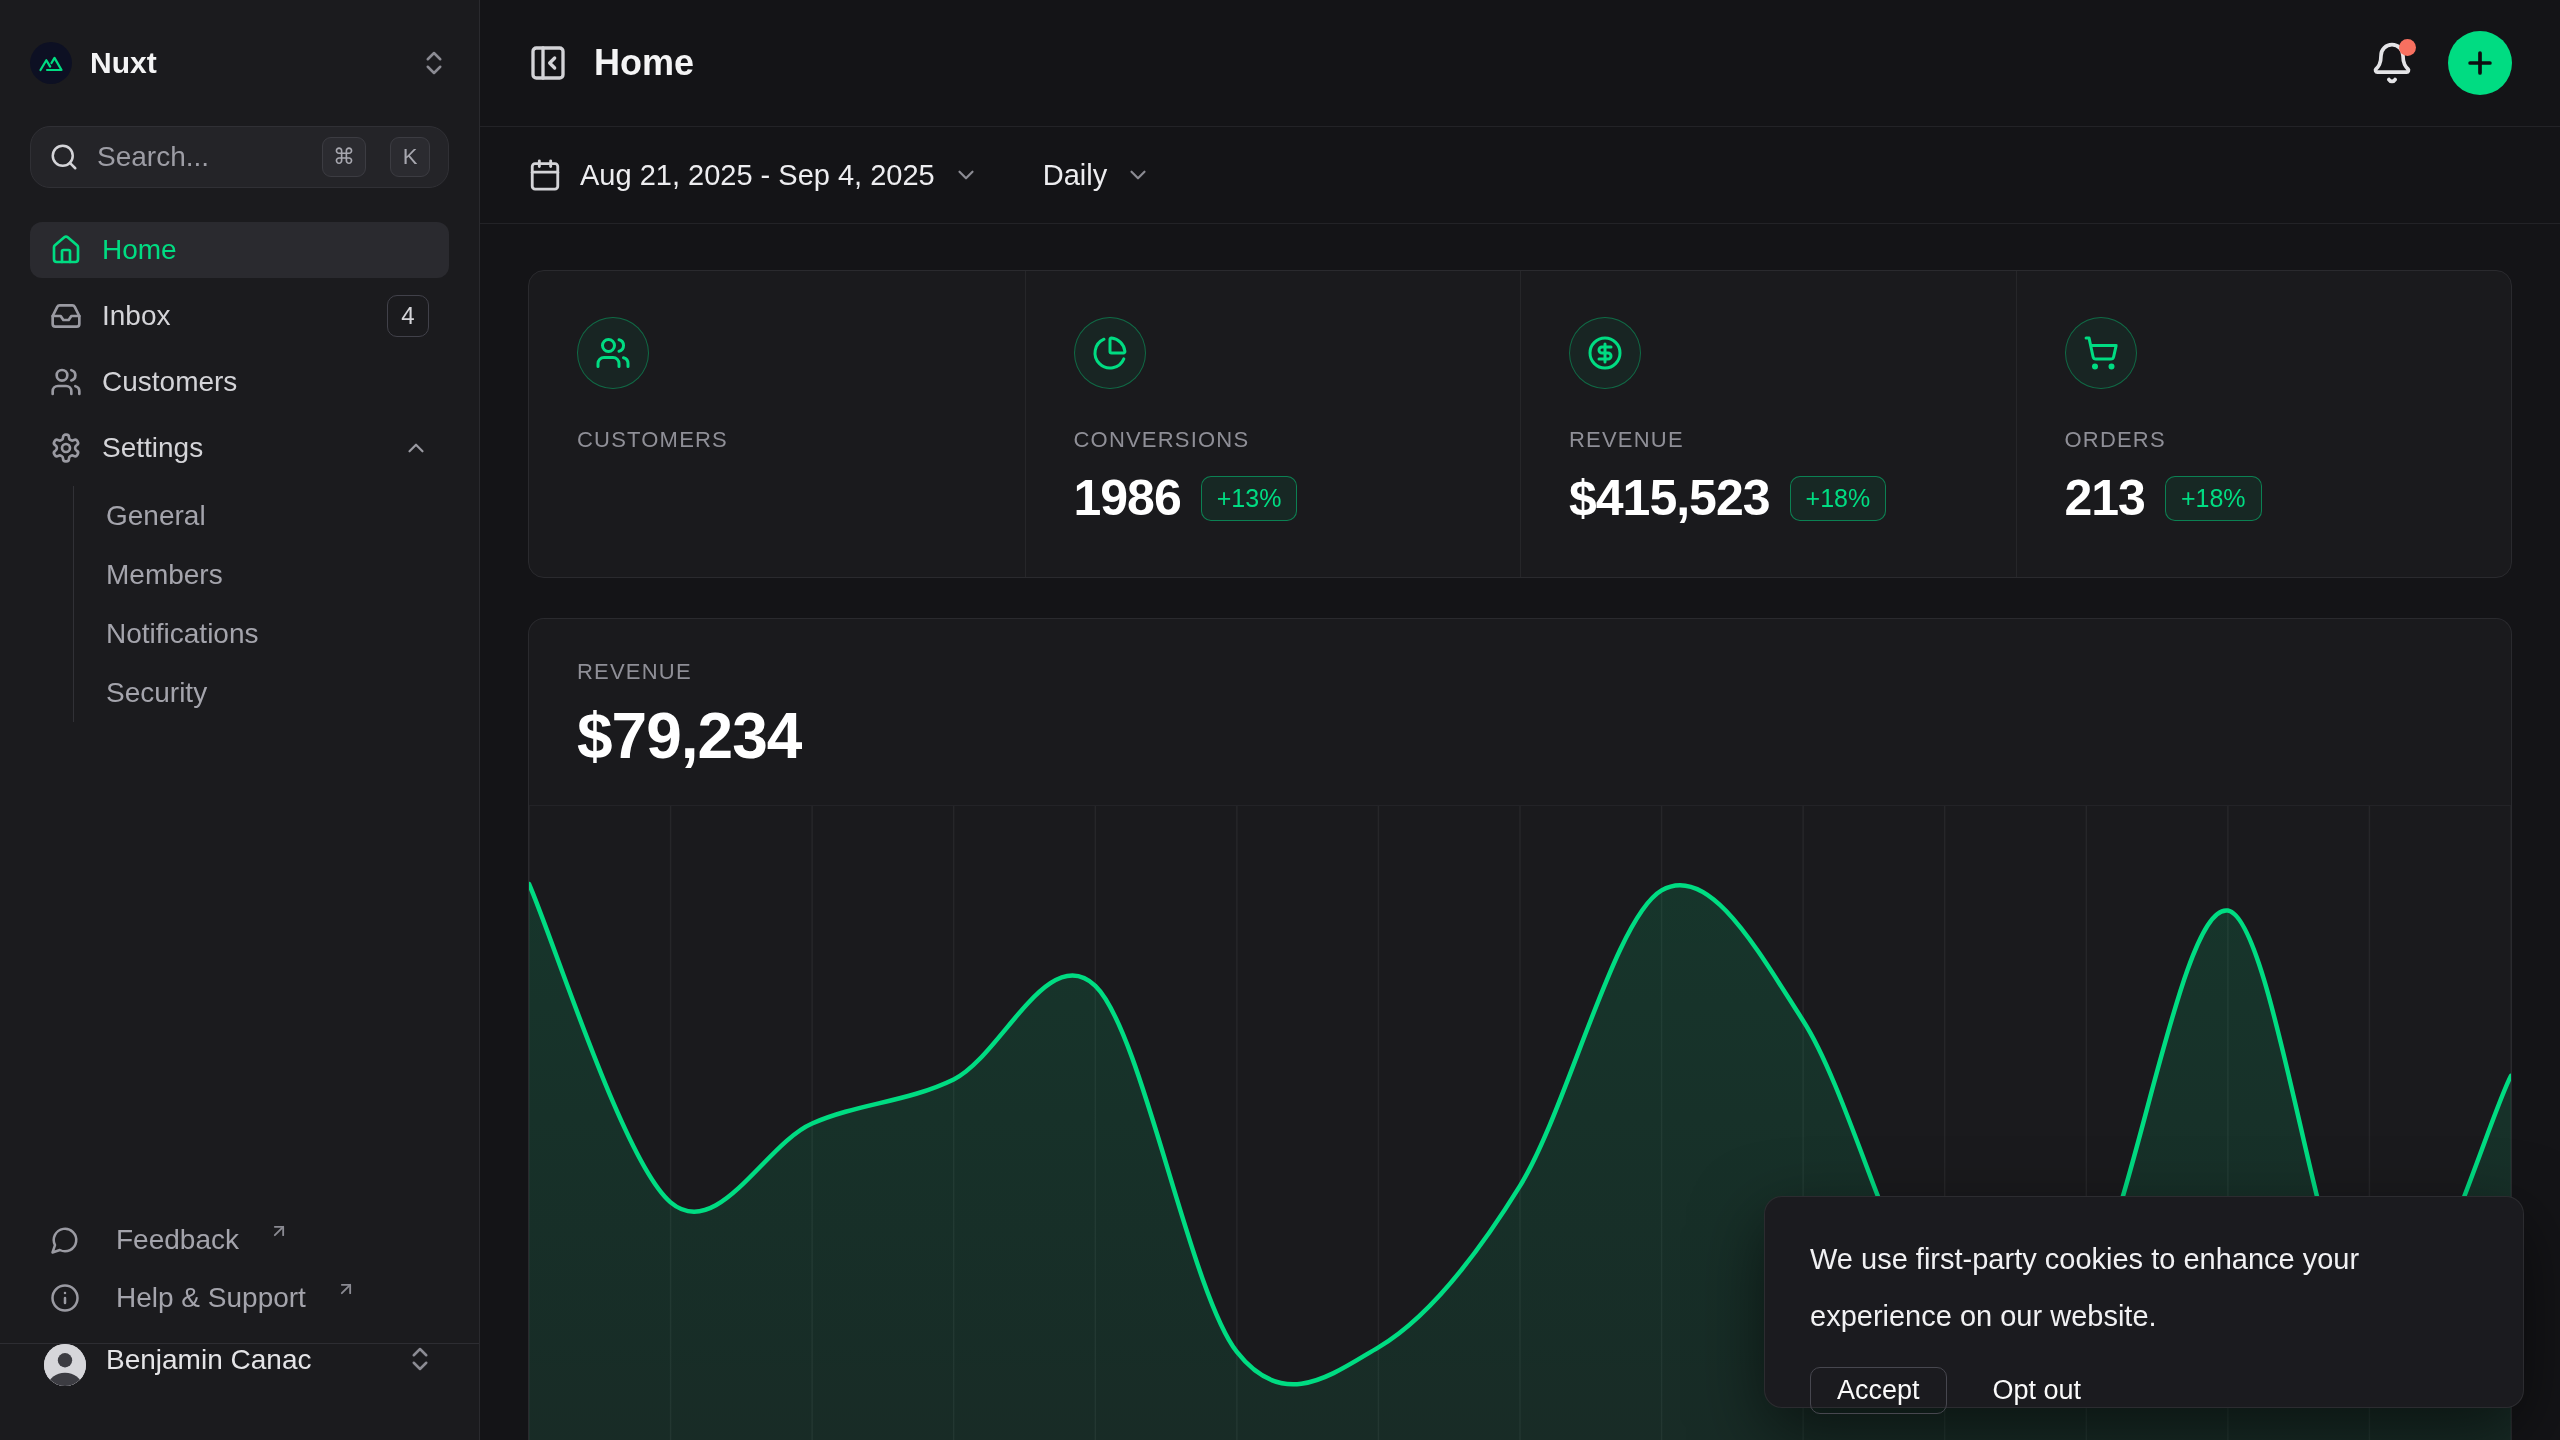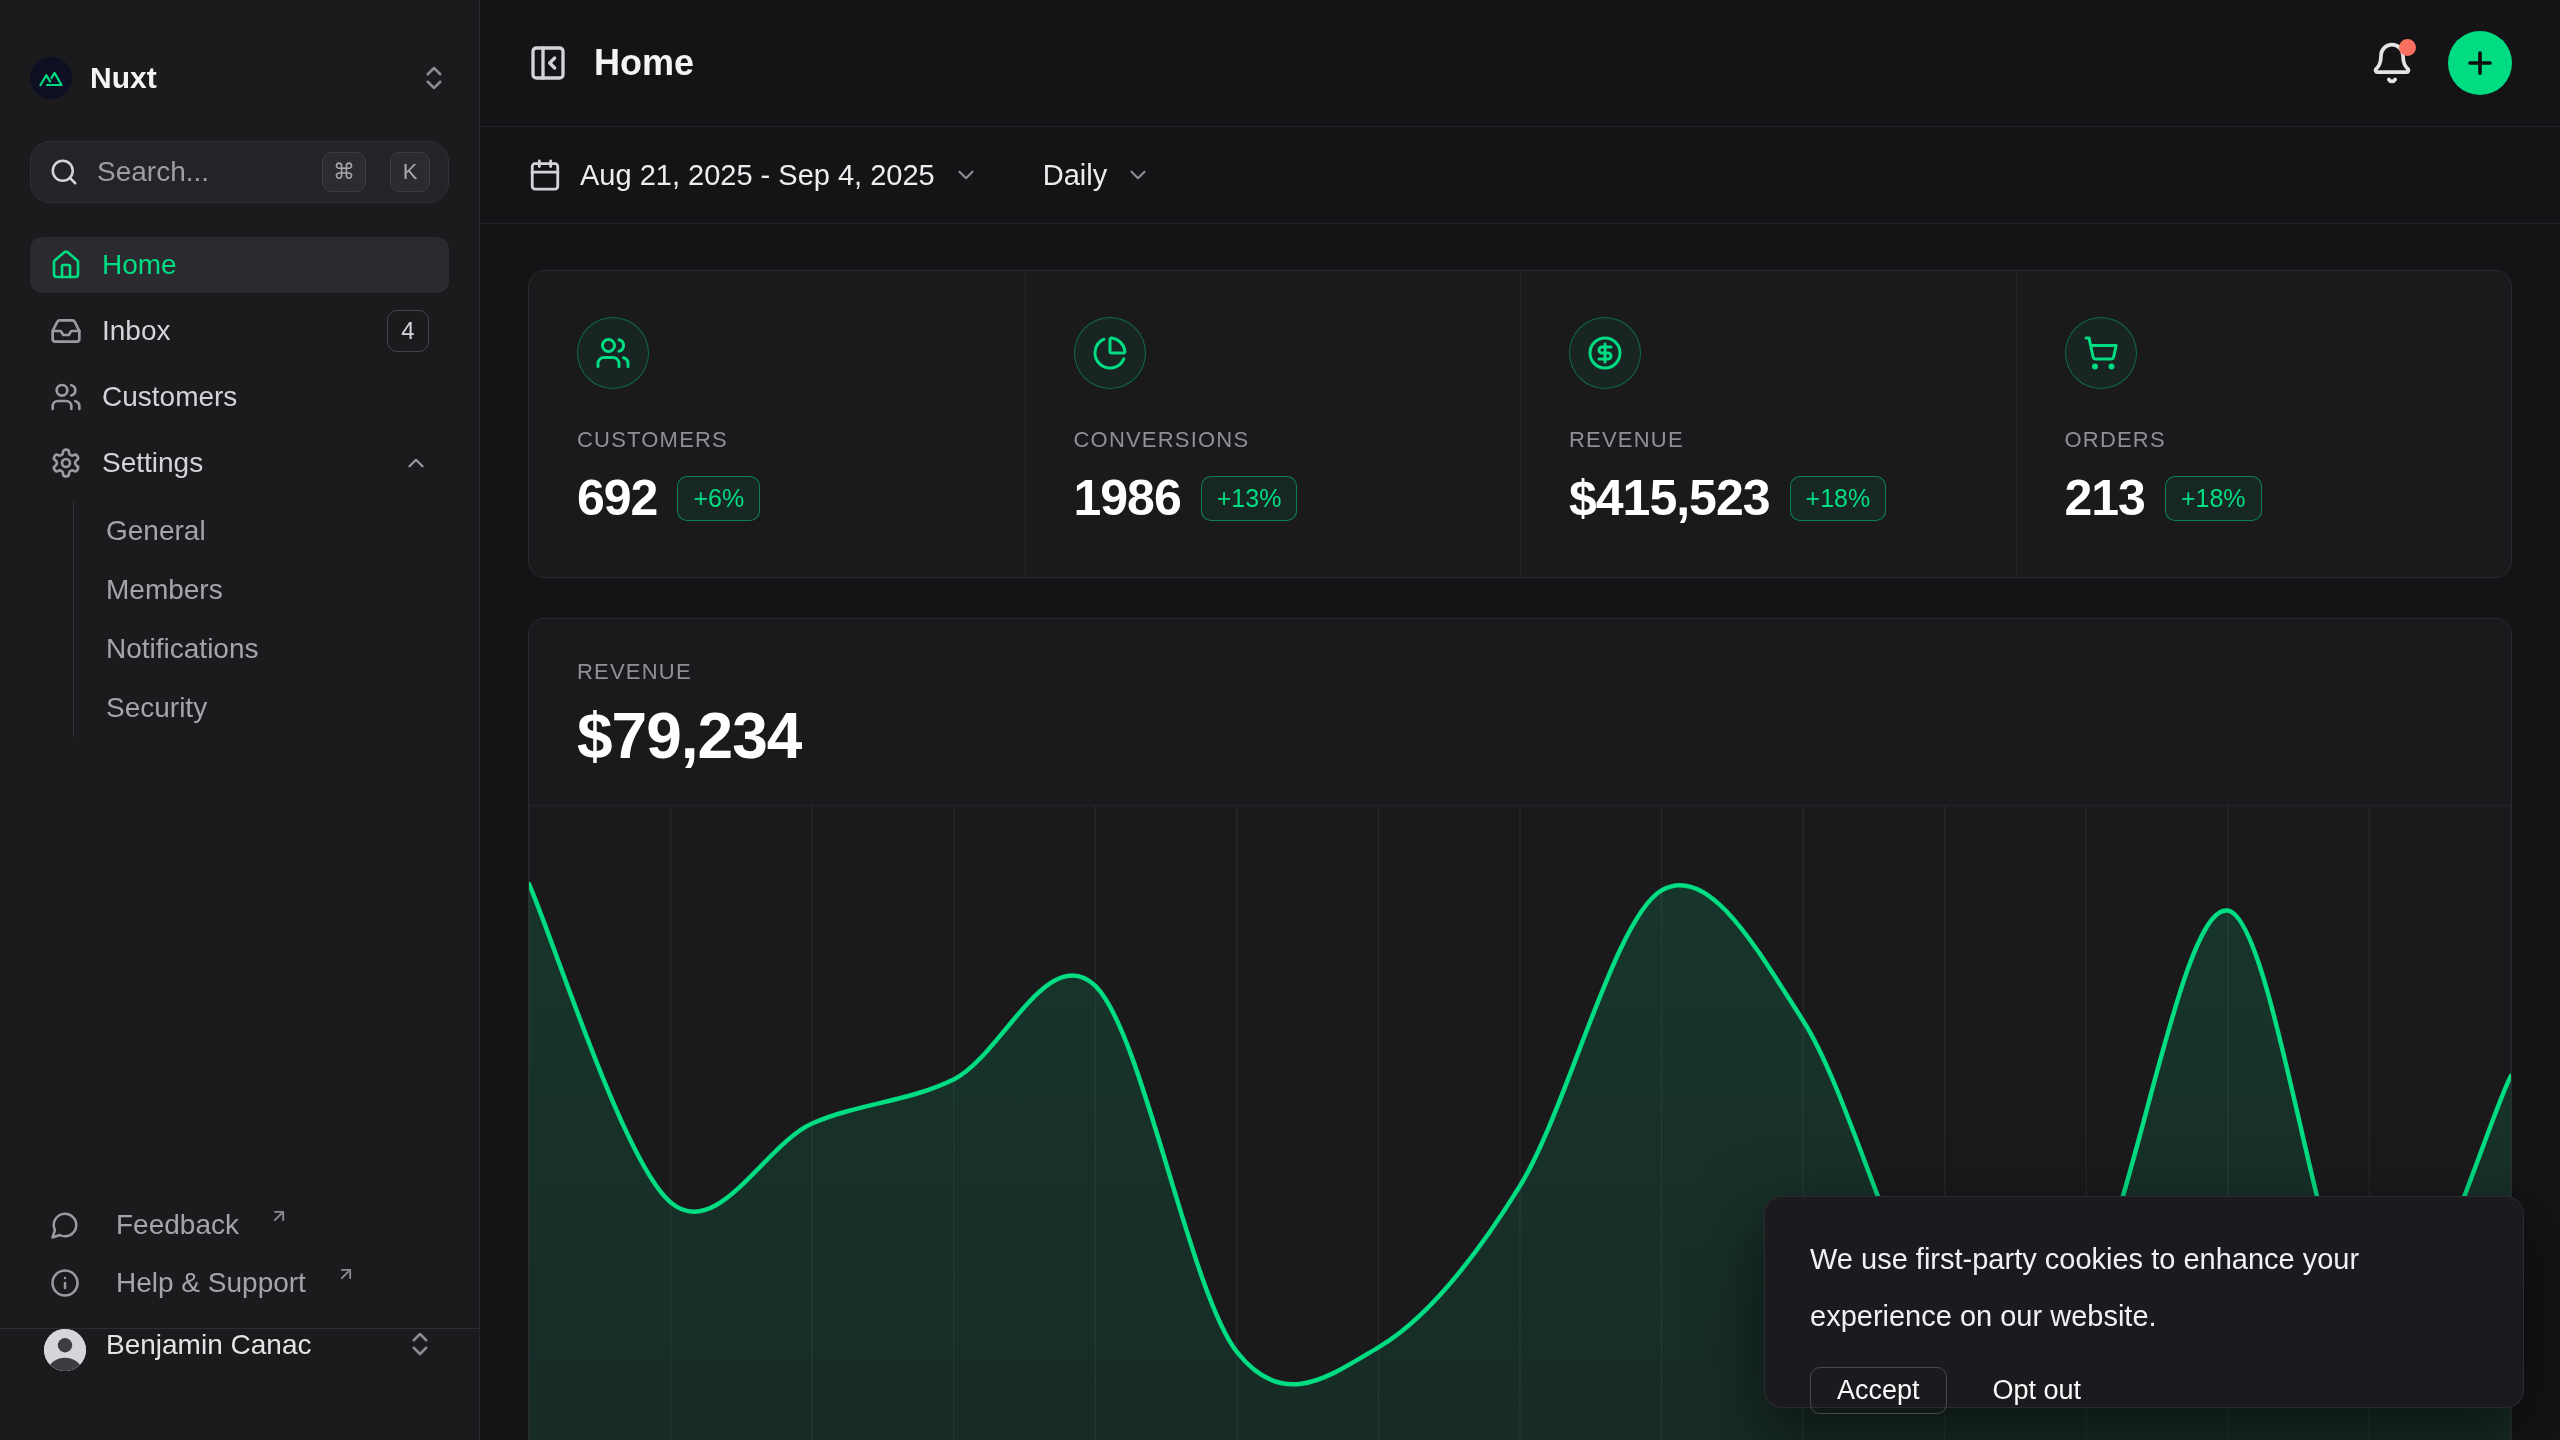--- a/index.html
+++ b/index.html
@@ -2,21 +2,21 @@
 <html><head>
 <meta charset="utf-8">
 <style>
   * { margin:0; padding:0; box-sizing:border-box; }
   html,body { width:2560px; height:1440px; overflow:hidden; background:#141417;
     font-family:"Liberation Sans", sans-serif; -webkit-font-smoothing:antialiased; }
   .app { position:relative; display:flex; width:2560px; height:1440px; background:#141417; color:#e4e4e7; }
 
   
   .sidebar { width:480px; flex:0 0 480px; background:#1b1b1e; border-right:1px solid #2a2a2e;
-    display:flex; flex-direction:column; padding:15px 30px; }
+    display:flex; flex-direction:column; padding:0 30px; }
   .sb-header { height:126px; display:flex; align-items:center; gap:18px; flex:0 0 auto; }
   .logo-circle { width:42px; height:42px; border-radius:50%; background:#0d1023; display:flex;
     align-items:center; justify-content:center; flex:0 0 auto; }
   .logo-circle svg { width:28px; height:28px; }
   .ws-name { font-size:30px; font-weight:700; color:#f4f4f5; }
   .selector-icon { margin-left:auto; width:30px; height:30px; color:#8b8b93; }
   .icon { display:inline-flex; align-items:center; justify-content:center; }
   .icon svg { width:100%; height:100%; }
 
   .search-box { height:62px; border-radius:20px; background:#242428; border:1px solid #303035;
@@ -311,24 +311,20 @@
         <div class="stat">
           <div class="stat-chip">
             <svg viewBox="0 0 24 24" fill="none" stroke="currentColor" stroke-width="2" stroke-linecap="round" stroke-linejoin="round">
                 <path d="M16 21v-2a4 4 0 0 0-4-4H6a4 4 0 0 0-4 4v2"></path>
                 <circle cx="9" cy="7" r="4"></circle>
                 <path d="M22 21v-2a4 4 0 0 0-3-3.87"></path>
                 <path d="M16 3.13a4 4 0 0 1 0 7.75"></path>
               </svg>
           </div>
           <div class="stat-label">CUSTOMERS</div>
-          <div class="stat-value-row">
-            <span class="stat-value">692</span>
-            <span class="stat-badge">+6%</span>
-          </div>
         </div>
 
         <div class="stat">
           <div class="stat-chip">
             <svg viewBox="0 0 24 24" fill="none" stroke="currentColor" stroke-width="2" stroke-linecap="round" stroke-linejoin="round">
                 <path d="M21 12c.552 0 1.005-.449.95-.998a10 10 0 0 0-8.953-8.951c-.55-.055-.998.398-.998.95v8a1 1 0 0 0 1 1z"></path>
                 <path d="M21.21 15.89A10 10 0 1 1 8 2.83"></path>
               </svg>
           </div>
           <div class="stat-label">CONVERSIONS</div>

